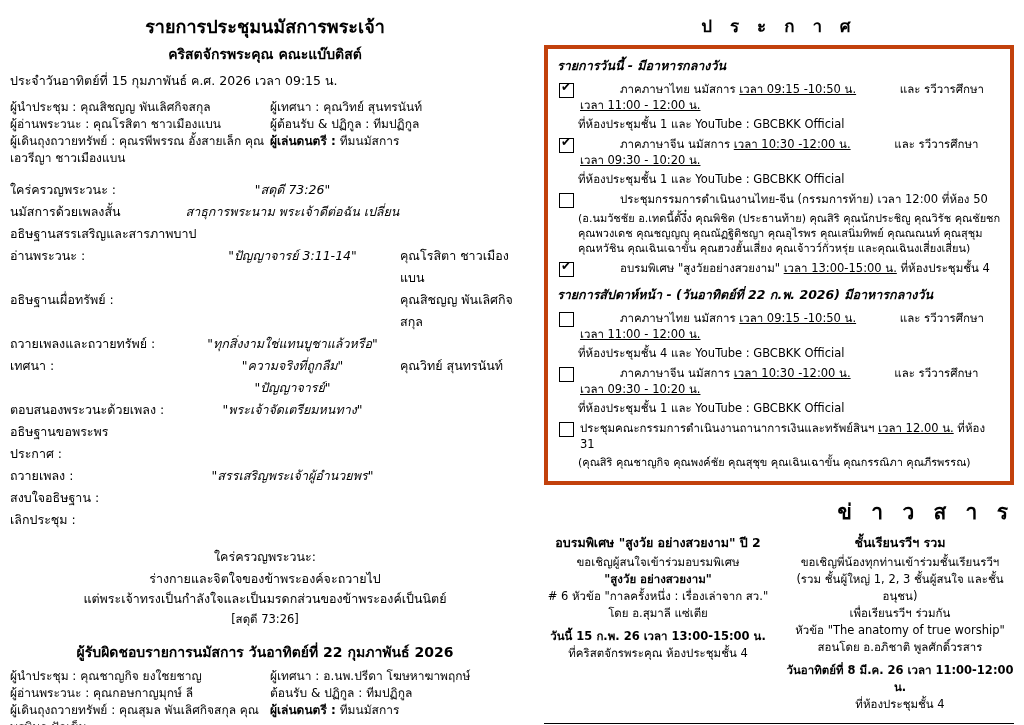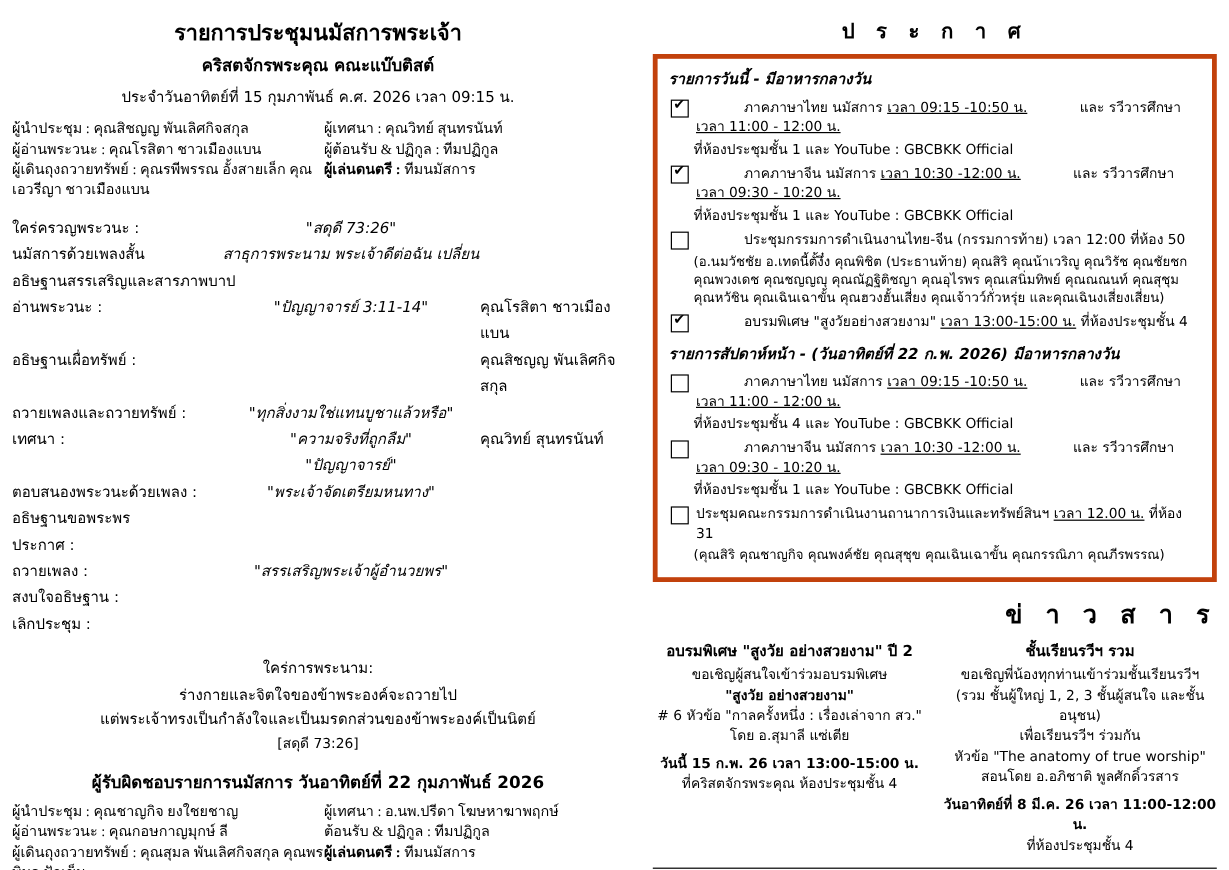--- a/index.html
+++ b/index.html
@@ -11,23 +11,23 @@
     font-size:12px;
     overflow:hidden;
   }
   .page{position:relative;width:1024px;height:725px;}
   .col-left{position:absolute;left:0;top:0;width:530px;height:725px;padding:8px 10px;box-sizing:border-box;}
   .col-right{position:absolute;left:534px;top:0;width:490px;height:725px;padding:8px 10px;box-sizing:border-box;}
   .bold{font-weight:bold;}
 
   .title1{font-size:18px;font-weight:bold;text-align:center;margin:4px 0 2px;}
   .title2{font-size:14px;font-weight:bold;text-align:center;margin:2px 0 6px;}
-  .title3{font-size:12.5px;text-align:center;margin:0 0 8px;}
-
-  .roles{font-size:12px;line-height:17px;margin-top:4px;font-family:Liberation Serif, serif;}
+  .title3{font-size:12.5px;text-align:left;margin:0 0 8px;}
+
+  .roles{font-size:12px;line-height:17px;margin-top:4px;}
   .roles .row{display:flex;}
   .roles .c1{width:265px;}
   .roles .c2{width:255px;}
 
   .program{margin-top:12px;font-size:12.5px;}
   .program .prow{display:flex;align-items:flex-start;line-height:22px;min-height:22px;}
   .program .pl{width:175px;flex:none;}
   .program .pm{width:215px;flex:none;text-align:center;font-style:italic;}
   .program .pr{flex:1;text-align:left;}
 
@@ -161,21 +161,21 @@
         <div class="pr"></div>
       </div>
       <div class="prow">
         <div class="pl">เลิกประชุม :</div>
         <div class="pm"></div>
         <div class="pr"></div>
       </div>
     </div>
 
     <div class="vow">
-      <div class="hd">ใคร่การพระนาม:</div>
+      <div class="hd">ใคร่ครวญพระวนะ:</div>
       <div class="ln">ร่างกายและจิตใจของข้าพระองค์จะถวายไป</div>
       <div class="ln">แต่พระเจ้าทรงเป็นกำลังใจและเป็นมรดกส่วนของข้าพระองค์เป็นนิตย์</div>
       <div class="ref">[สดุดี 73:26]</div>
     </div>
 
     <div class="nextweek">
       <div class="nt">ผู้รับผิดชอบรายการนมัสการ วันอาทิตย์ที่ 22 กุมภาพันธ์ 2026</div>
       <div class="roles">
         <div class="row">
           <div class="c1"><span>ผู้นำประชุม :</span>
@@ -218,21 +218,21 @@
         <div class="itxt">
           <span class="b">ภาคภาษาจีน นมัสการ </span><span class="u">เวลา 10:30 -12:00 น.</span><span class="b"> และ รวีวารศึกษา </span><span class="u">เวลา 09:30 - 10:20 น.</span>
         </div>
       </div>
       <div class="sub">ที่ห้องประชุมชั้น 1 และ YouTube : GBCBKK Official</div>
 
       <div class="item">
         <div class="cbx"></div>
         <div class="itxt"><span class="b">ประชุมกรรมการดำเนินงานไทย-จีน (กรรมการท้าย) เวลา 12:00 ที่ห้อง 50</span></div>
       </div>
-      <div class="names">(อ.นมวัชชัย อ.เทดนี้ตั้งึ๋ง คุณพิชิต (ประธานท้าย)  คุณสิริ คุณน้าเวริญู คุณวิรัช คุณชัยชก คุณพวงเดช คุณชญญญุ คุณณัฏฐิติชญา คุณอุไรพร คุณเสนิ่มทิพย์ คุณณณนท์ คุณสุชุม คุณหวัชิน คุณเฉินเฉาขั้น คุณฮวงฮั้นเสี่ยง คุณเจ้าวว์กั่วหรุ่ย และคุณเฉินงเสี่ยงเสี่ยน)</div>
+      <div class="names">(อ.นมวัชชัย อ.เทดนี้ตั้งึ๋ง คุณพิชิต (ประธานท้าย)  คุณสิริ คุณน้กประชิญู คุณวิรัช คุณชัยชก คุณพวงเดช คุณชญญญุ คุณณัฏฐิติชญา คุณอุไรพร คุณเสนิ่มทิพย์ คุณณณนท์ คุณสุชุม คุณหวัชิน คุณเฉินเฉาขั้น คุณฮวงฮั้นเสี่ยง คุณเจ้าวว์กั่วหรุ่ย และคุณเฉินงเสี่ยงเสี่ยน)</div>
 
       <div class="item">
         <div class="cbx checked"></div>
         <div class="itxt">
           <span class="b">อบรมพิเศษ "สูงวัยอย่างสวยงาม" </span><span class="u">เวลา 13:00-15:00 น.</span><span> ที่ห้องประชุมชั้น 4</span>
         </div>
       </div>
 
       <div class="sechead" style="margin-top:8px">รายการสัปดาห์หน้า - (วันอาทิตย์ที่ 22 ก.พ. 2026) มีอาหารกลางวัน</div>
 

